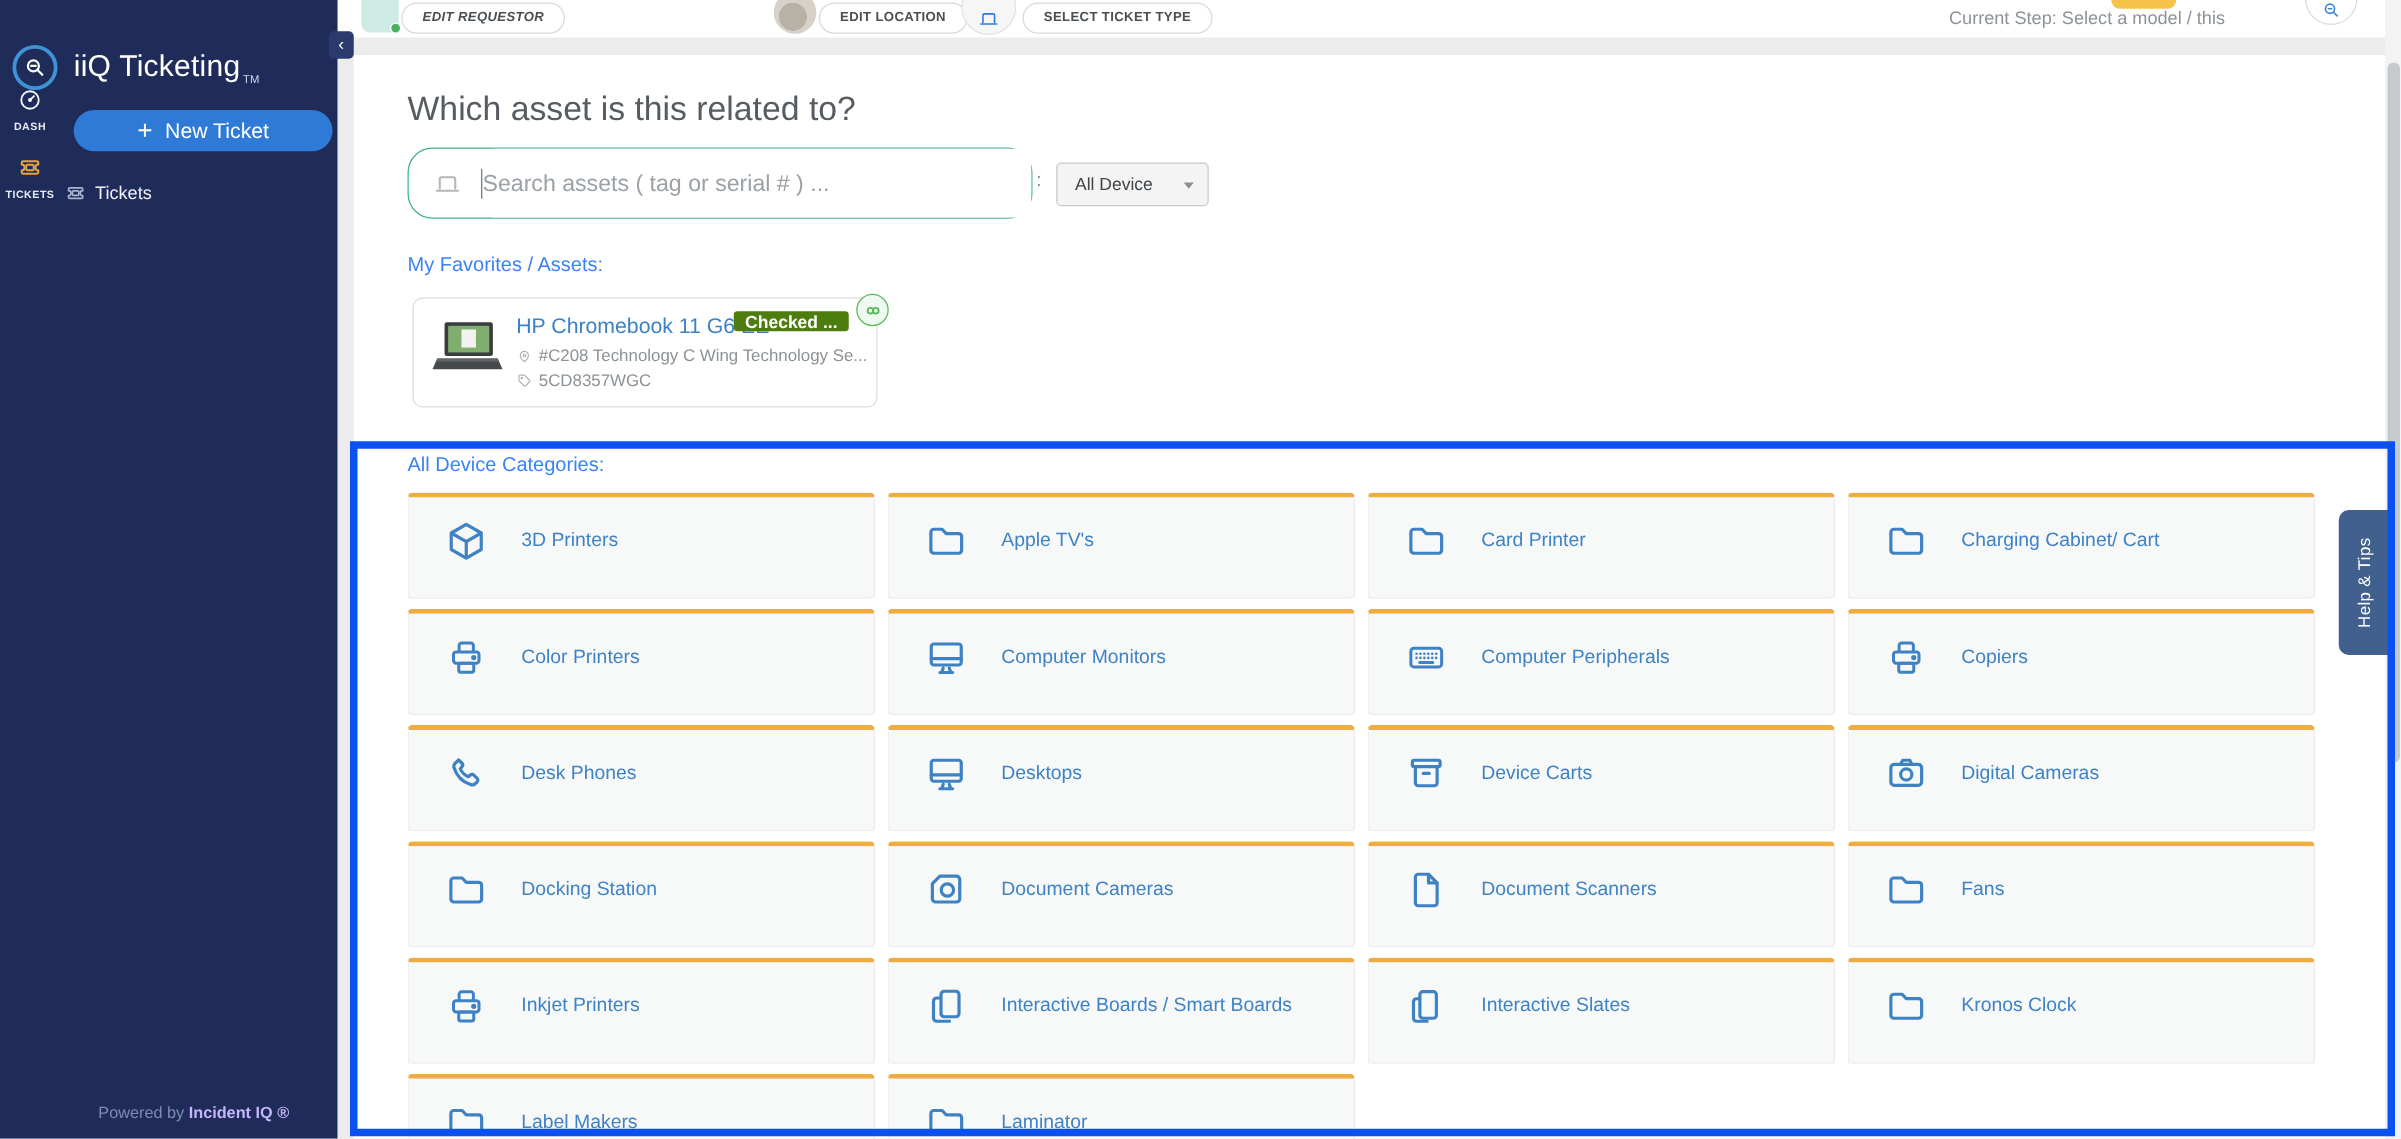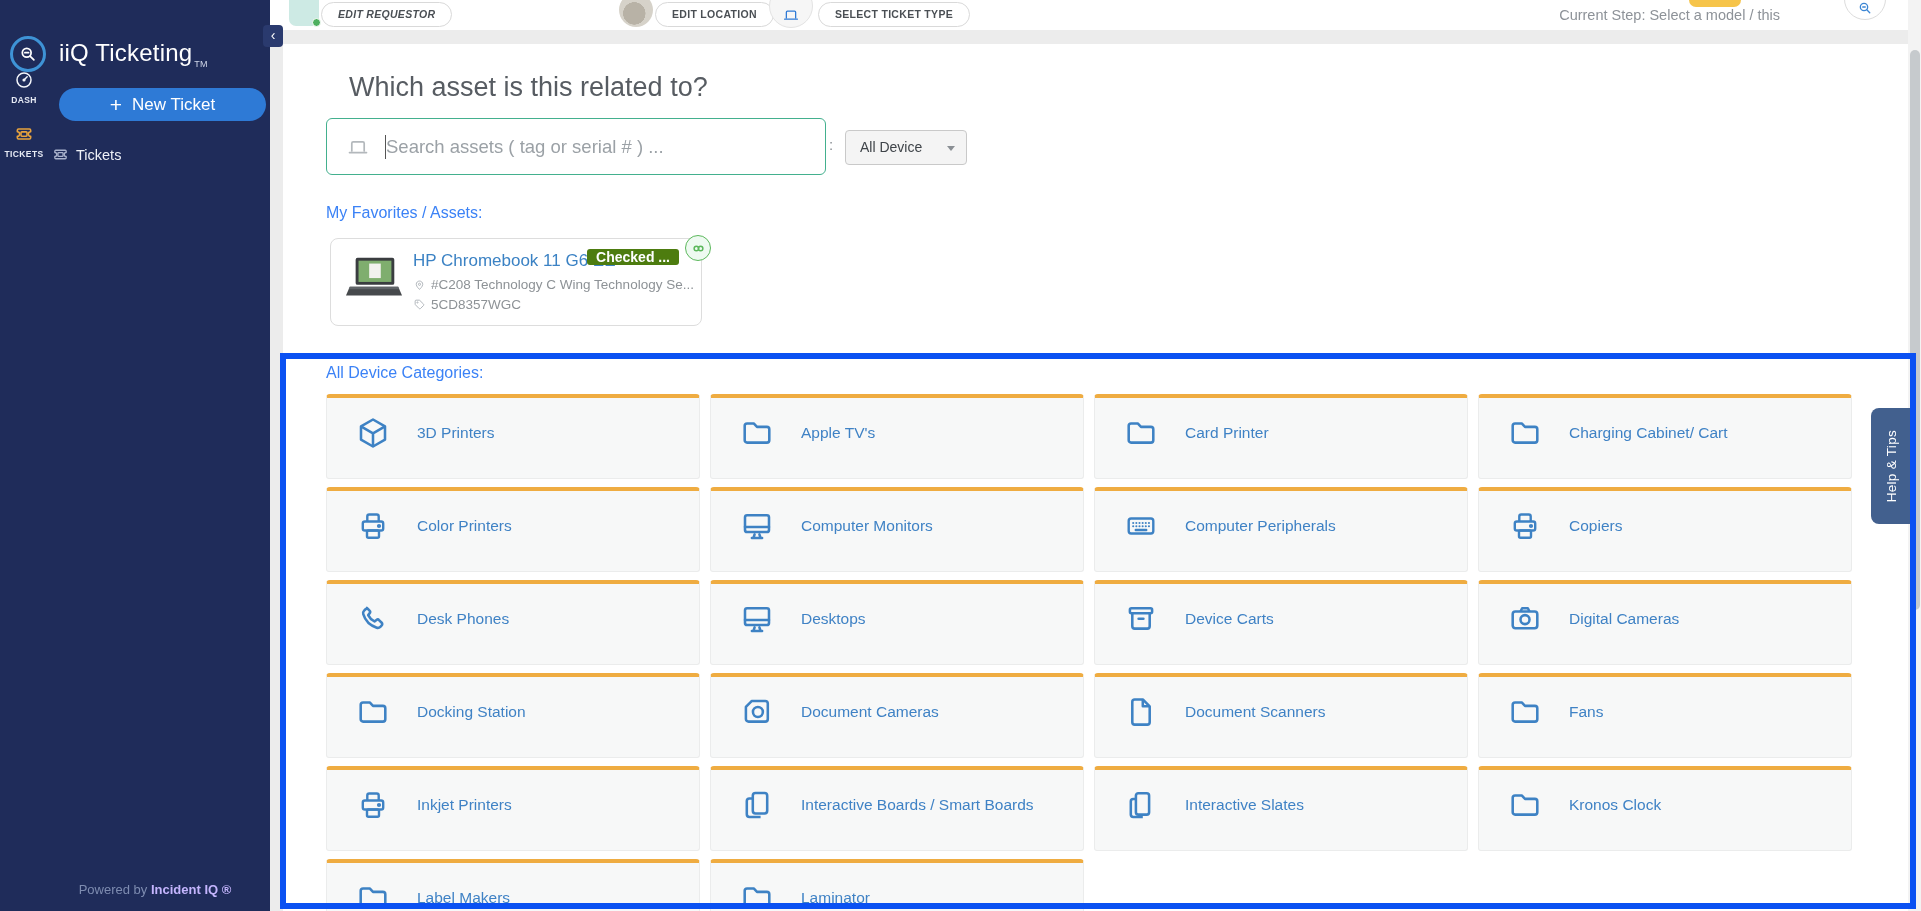--- a/index.html
+++ b/index.html
@@ -39,22 +39,22 @@
   .pill-location { left:385px; }
   .tickettype-circle { position:absolute; left:499px; top:-16px; width:44px; height:44px; border-radius:50%; background:#f6f6f6; border:1px solid #e3e3e3; display:flex; align-items:flex-end; justify-content:center; }
   .tickettype-circle svg { width:22px; height:18px; color:#2e7ad6; margin-bottom:3px; }
   .pill-tickettype { left:548px; }
   .current-step { position:absolute; right:128px; top:7px; font-size:14.5px; color:#8d9298; white-space:nowrap; }
   .yellow-pill { position:absolute; right:167px; top:-7px; width:52px; height:14px; border-radius:8px; background:#f6c44a; }
   .search-circle { position:absolute; right:22px; top:-22px; width:42px; height:42px; border-radius:50%; border:1px solid #dcdcdc; background:#fff; display:flex; align-items:flex-end; justify-content:center; cursor:pointer; }
   .search-circle svg { width:16px; height:16px; color:#3c86d4; margin-bottom:3px; }
 
   .panel { position:absolute; left:13px; top:44px; width:1625px; height:867px; background:#fff; overflow:hidden; }
-  .heading { position:absolute; left:43px; top:28px; font-size:27px; color:#575c62; font-weight:400;margin-left:23px; }
-  .search-box { position:absolute; left:43px; top:74px; width:500px; height:57px; border:1px solid #43b08e; border-radius:6px; background:#fff; display:flex; align-items:center; }
+  .heading { position:absolute; left:43px; top:28px; font-size:27px; color:#575c62; font-weight:400; }
+  .search-box { position:absolute; left:43px; top:74px; width:500px; height:57px; border:1px solid #43b08e; border-radius:20px; background:#fff; display:flex; align-items:center; }
   .search-box svg { width:30px; height:24px; color:#b3b8bc; margin:0 12px 0 16px; flex:none; }
   .caret-line { width:1px; height:24px; background:#555; flex:none; }
   .search-input { border:none; outline:none; flex:1; font-size:18.5px; color:#444; font-family:"Liberation Sans",sans-serif; height:100%; border-radius:10px; }
   .search-input::placeholder { color:#9ba1a6; }
   .sep-colon { position:absolute; left:546px; top:92px; font-size:15px; color:#8a8f94; }
   .asset-filter { position:absolute; left:562px; top:86px; width:122px; height:35px; background:#f4f4f4; border:1px solid #c9c9c9; border-radius:4px; font-size:14px; color:#3f4449; line-height:33px; padding-left:14px; cursor:pointer; }
   .asset-filter .caret-down { position:absolute; right:11px; top:15px; width:0; height:0; border-left:4.5px solid transparent; border-right:4.5px solid transparent; border-top:5.5px solid #8a8f94; }
   .fav-label, .cat-label { position:absolute; left:43px; font-size:16px; color:#3b82f6; }
   .fav-label { top:160px; }
   .fav-card { position:absolute; left:47px; top:194px; width:372px; height:88px; border:1px solid #ddd; border-radius:8px; background:#fff; cursor:pointer; }

